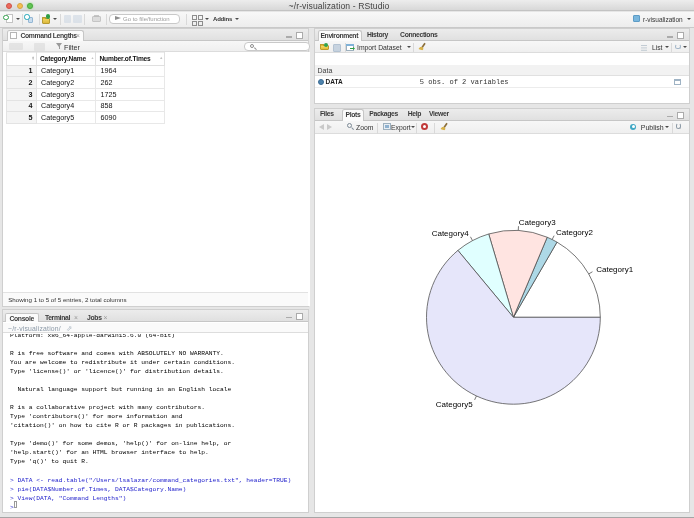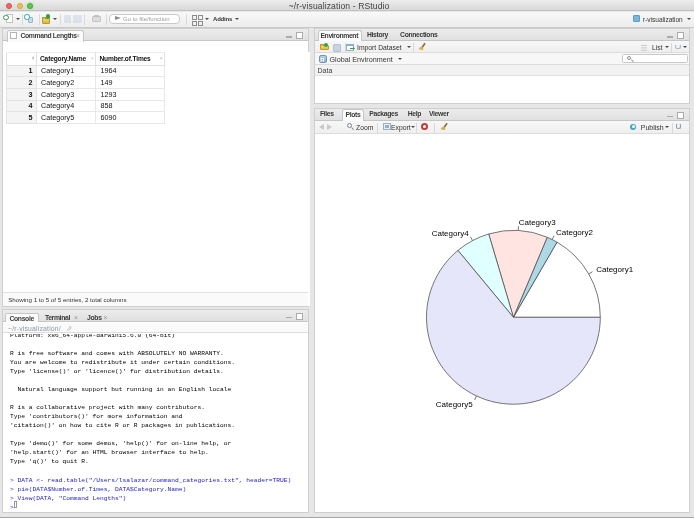--- a/index.html
+++ b/index.html
@@ -104,20 +104,30 @@
     <div class="tab active" style="left:4px; width:77px;">
       <span style="position:absolute; left:2px; top:1.5px; width:7px; height:7px; background:#fff; border:1px solid #b5b5b5;"></span>
       <span style="position:absolute; left:12.5px; top:0;">Command Lengths</span>
       <span style="position:absolute; left:68px; top:0.5px; color:#9a9a9a; font-weight:normal;">×</span>
     </div>
     <div class="minmax" style="right:4px; top:3px;">
         <span class="mn"></span>
         <span class="mx"></span>
       </div>
   </div>
+  <div class="toolbar" style="top:12px; height:10.5px;">
+    <div class="abs" style="left:6px; top:2px; width:14px; height:7px; background:#d8d8d8; opacity:0.6; border-radius:1px;"></div>
+    <div class="abs" style="left:31px; top:1.5px; width:11px; height:8px; background:#d8d8d8; opacity:0.6; border-radius:1px;"></div>
+
+    <div class="abs" style="left:53px; top:2px; width:0; height:0; border-left:3.5px solid transparent; border-right:3.5px solid transparent; border-top:4px solid #9a9a9a;"></div>
+    <div class="abs" style="left:55.8px; top:5px; width:1.4px; height:3px; background:#9a9a9a;"></div>
+    <div class="abs tbtext" style="left:61px; top:1.5px; font-size:7.2px;">Filter</div>
+    <div class="searchbox" style="left:240.5px; top:1px; width:66px; height:8.5px;"></div>
+    <div class="mag" style="left:246.5px; top:2.5px;"></div>
+  </div>
 
   <div class="abs" id="tbl" style="left:0; top:22.5px; width:307px; height:254px; background:#fff;">
     <table style="border-collapse:collapse; table-layout:fixed; font-size:7.2px; color:#111; margin-left:3px;" id="dtable">
       <colgroup>
           <col style="width:29.5px">
           <col style="width:59.5px">
           <col style="width:69px">
         </colgroup>
       <tbody>
           <tr style="height:13px;">
@@ -128,26 +138,26 @@
         <th style="border:1px solid #e0e0e0; border-top:1px solid #ececec; text-align:left; padding-left:3.5px; position:relative;">Number.of.Times<span style="position:absolute; right:1px; top:2px; font-size:4px; color:#c4c4c4;">▲</span></th>
       </tr>
       <tr style="height:11.7px;">
             <td class="rn">1</td>
             <td class="c1">Category1</td>
             <td class="c1">1964</td>
           </tr>
       <tr style="height:11.7px;">
             <td class="rn">2</td>
             <td class="c1">Category2</td>
-            <td class="c1">149</td>
+            <td class="c1">262</td>
           </tr>
       <tr style="height:11.7px;">
             <td class="rn">3</td>
             <td class="c1">Category3</td>
-            <td class="c1">1293</td>
+            <td class="c1">1725</td>
           </tr>
       <tr style="height:11.7px;">
             <td class="rn">4</td>
             <td class="c1">Category4</td>
             <td class="c1">858</td>
           </tr>
       <tr style="height:11.7px;">
             <td class="rn">5</td>
             <td class="c1">Category5</td>
             <td class="c1">6090</td>
@@ -243,29 +253,28 @@
         <span class="b"></span>
       </div>
 
     <div class="abs" style="right:42px; top:4px; width:6px; height:1.2px; background:#c3ccd4; box-shadow:0 2.4px #c3ccd4, 0 4.8px #c3ccd4;"></div>
     <div class="abs tbtext" style="right:26.5px; top:2.5px;">List</div>
     <div class="dd" style="right:20px; top:5px;"></div>
     <div class="sep" style="right:17.5px; top:1.5px; height:9px;"></div>
     <div class="abs" style="right:8.5px; top:2.5px; width:5.5px; height:5.5px; border:1.4px solid #a3b6c8; border-radius:50%; border-top-color:transparent;"></div>
     <div class="dd" style="right:2.5px; top:5px;"></div>
   </div>
-  <div class="toolbar" style="top:24px; height:11.5px; background:#f7f7f7;">
-    <div class="abs" style="left:4px; top:1.5px; width:8px; height:8px; border-radius:2px; background:linear-gradient(#b8d2ea,#7fa8cf); border:1px solid #6f95ba; color:#fff; font-size:6px; font-weight:bold; text-align:center; line-height:8px;">R</div>
-    <div class="abs tbtext" style="left:15px; top:2px; font-size:7.2px;">Global Environment</div>
-    <div class="dd" style="left:83px; top:4.5px;"></div>
-    <div class="searchbox" style="right:1.5px; top:1px; width:66px; height:9px; border-radius:1.5px;"></div>
-    <div class="mag" style="right:58px; top:2.5px;"></div>
-  </div>
   <div class="abs" style="left:0; top:35.5px; width:100%; height:11.5px; background:#f2f2f2; border-bottom:1px solid #e0e0e0;
       font-size:7px; color:#404040; line-height:11.5px; padding-left:3px;">Data</div>
+  <div class="abs" style="left:0; top:47px; width:100%; height:11.5px; background:#fff; border-bottom:1px solid #ececec;">
+    <span class="abs" style="left:3px; top:2.5px; width:6.2px; height:6.2px; border-radius:50%; background:#4e83ad; border:1px solid #3a6b94;"></span>
+    <span class="abs" style="left:11px; top:2.2px; font-size:6.5px; font-weight:bold; color:#1a1a1a;">DATA</span>
+    <span class="abs" style="left:105.3px; top:2px; font-family:'Liberation Mono',monospace; font-size:7.05px; color:#333;">5 obs. of 2 variables</span>
+    <span class="abs" style="right:8px; top:2.5px; width:7px; height:6px; border:1px solid #9fb3c4; border-top:2px solid #9fb3c4;"></span>
+  </div>
 </div>
 
 <div class="panel" id="plotpanel" style="left:313.5px; top:107.5px; width:376.5px; height:405.5px;">
   <div class="tabbar">
     <div class="tab" style="left:5.4px; width:20px;">
         <span style="position:absolute; left:0;">Files</span>
       </div>
     <div class="tab active" style="left:27.2px; width:22px;">
         <span style="position:absolute; left:2.9px; top:0;">Plots</span>
       </div>

